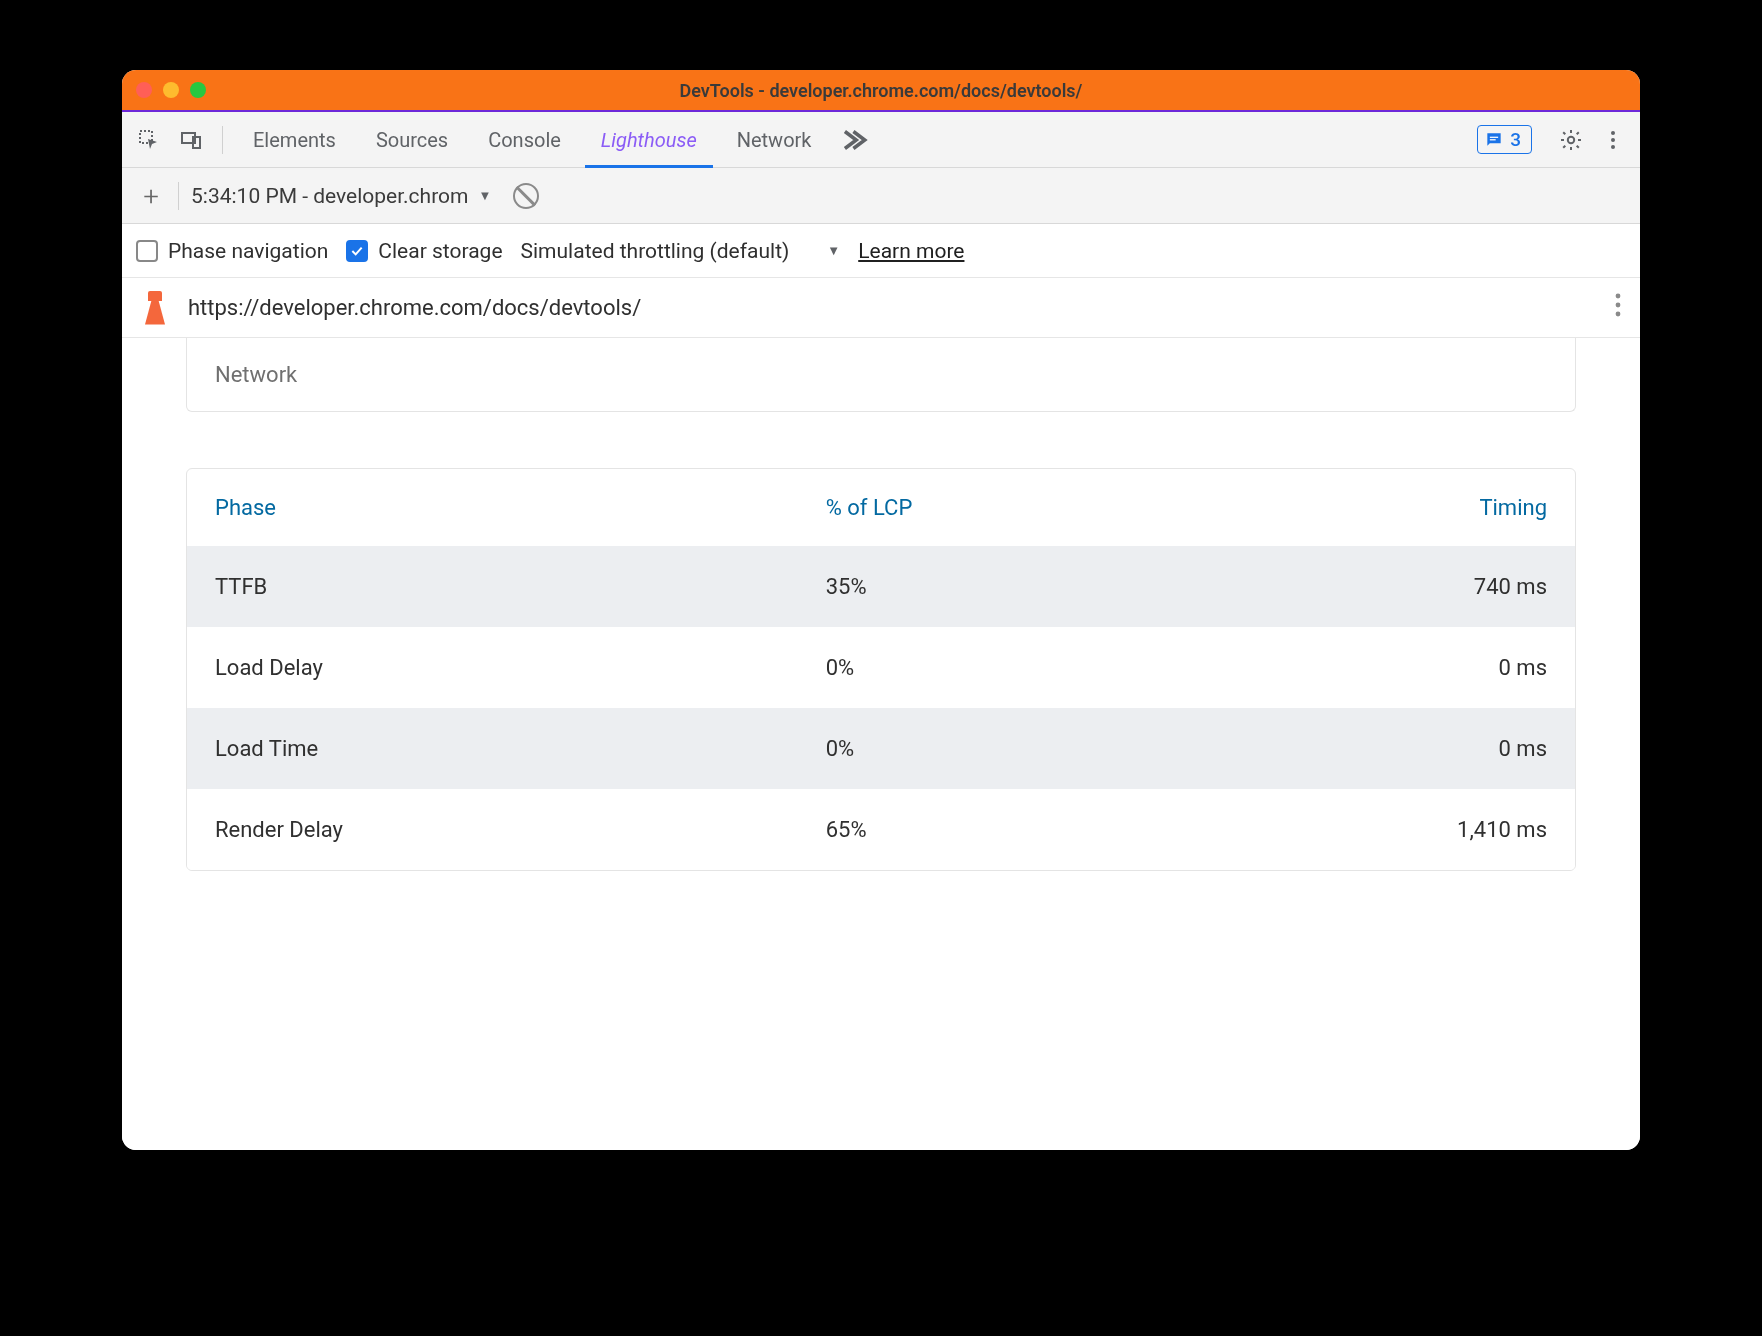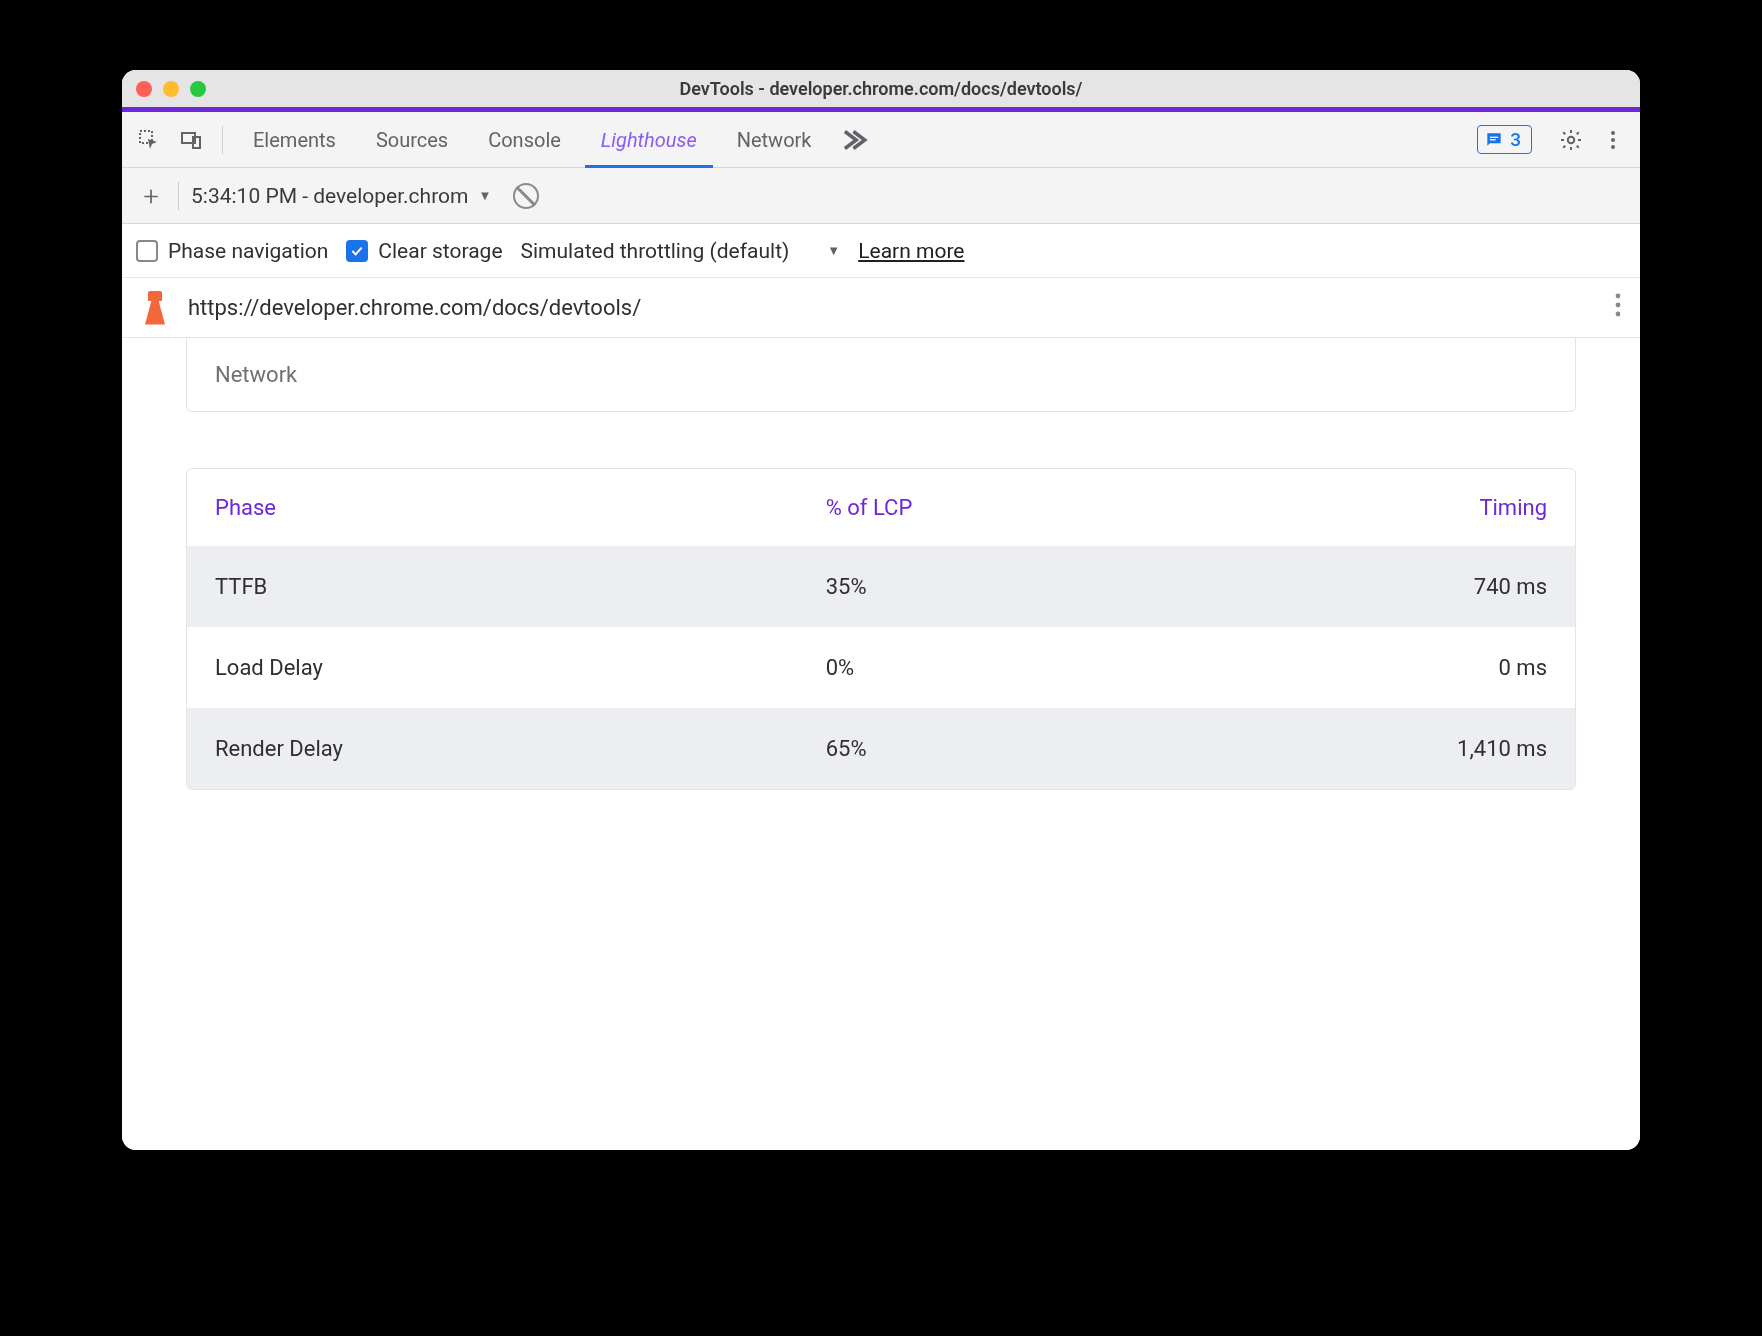--- a/index.html
+++ b/index.html
@@ -1,19 +1,19 @@
 <!DOCTYPE html>
 <html><head>
 <meta charset="utf-8">
 <style>
   *{box-sizing:border-box;margin:0;padding:0;font-family:-apple-system,BlinkMacSystemFont,"Segoe UI",Roboto,Helvetica,Arial,sans-serif;}
   body{background:#000;width:1762px;height:1336px;position:relative;overflow:hidden;}
   .frame{position:absolute;left:122px;top:70px;width:1518px;height:1080px;background:#fff;border-radius:14px;box-shadow:0 30px 60px rgba(0,0,0,.5);display:flex;flex-direction:column;overflow:hidden;}
   
-  .titlebar{height:42px;display:flex;align-items:center;padding:0 14px;border-bottom:5px solid #6d28d9;background:#e5e5e5;position:relative;}
+  .titlebar{height:42px;display:flex;align-items:center;padding:0 14px;border-bottom:2px solid #6d28d9;background:#f97316;position:relative;}
   .traffic{display:flex;gap:11px;align-items:center;}
   .dot{width:16px;height:16px;border-radius:50%;}
   .red{background:#ff5f57;}
   .yellow{background:#febc2e;}
   .green{background:#28c840;}
   .wtitle{position:absolute;left:0;right:0;text-align:center;font-size:18px;font-weight:600;color:#3a3a3a;pointer-events:none;}
   
   .tabstrip{height:56px;display:flex;align-items:center;padding:0 10px;border-bottom:1px solid #d8d8d8;background:#f4f4f4;gap:8px;}
   .icon-btn{display:flex;align-items:center;justify-content:center;width:34px;height:34px;border-radius:4px;color:#606367;}
   .icon-btn svg{width:24px;height:24px;}
@@ -49,21 +49,21 @@
   .lh-icon .tower{position:absolute;bottom:0;left:5px;width:20px;height:26px;background:#f4673c;clip-path:polygon(35% 0,65% 0,100% 100%,0 100%);}
   .lh-icon .top{position:absolute;top:0;left:8px;width:14px;height:10px;background:#f4673c;border-radius:2px 2px 0 0;}
   .url{flex:1;}
   .vdots{color:#888;font-size:26px;letter-spacing:0;}
   
   .content{flex:1;background:#fff;padding:0 64px 40px;overflow:auto;}
   .elem-card{border:1px solid #e4e4e4;border-top:none;border-radius:0 0 6px 6px;padding:24px 28px;margin-bottom:56px;}
   .elem-label{font-size:22px;color:#707070;}
   .phase-card{border:1px solid #e4e4e4;border-radius:6px;overflow:hidden;}
   table{width:100%;border-collapse:collapse;font-size:22px;}
-  th{text-align:left;font-weight:400;color:#6d28d9;padding:26px 28px;}
+  th{text-align:left;font-weight:400;color:#0369a1;padding:26px 28px;}
   th.right,td.right{text-align:right;}
   td{padding:28px 28px;color:#303030;}
   tbody tr:nth-child(odd){background:#eceef1;}
   tbody tr:nth-child(even){background:#fff;}
   .col-phase{width:44%;}
   .col-pct{width:28%;}
   .col-timing{width:28%;}
 </style>
 </head>
 <body>
@@ -202,20 +202,25 @@
               <td>TTFB</td>
               <td>35%</td>
               <td class="right">740 ms</td>
             </tr>
             <tr>
               <td>Load Delay</td>
               <td>0%</td>
               <td class="right">0 ms</td>
             </tr>
             <tr>
+              <td>Load Time</td>
+              <td>0%</td>
+              <td class="right">0 ms</td>
+            </tr>
+            <tr>
               <td>Render Delay</td>
               <td>65%</td>
               <td class="right">1,410 ms</td>
             </tr>
           </tbody>
       </table>
     </div>
   </div>
 
 </div>

